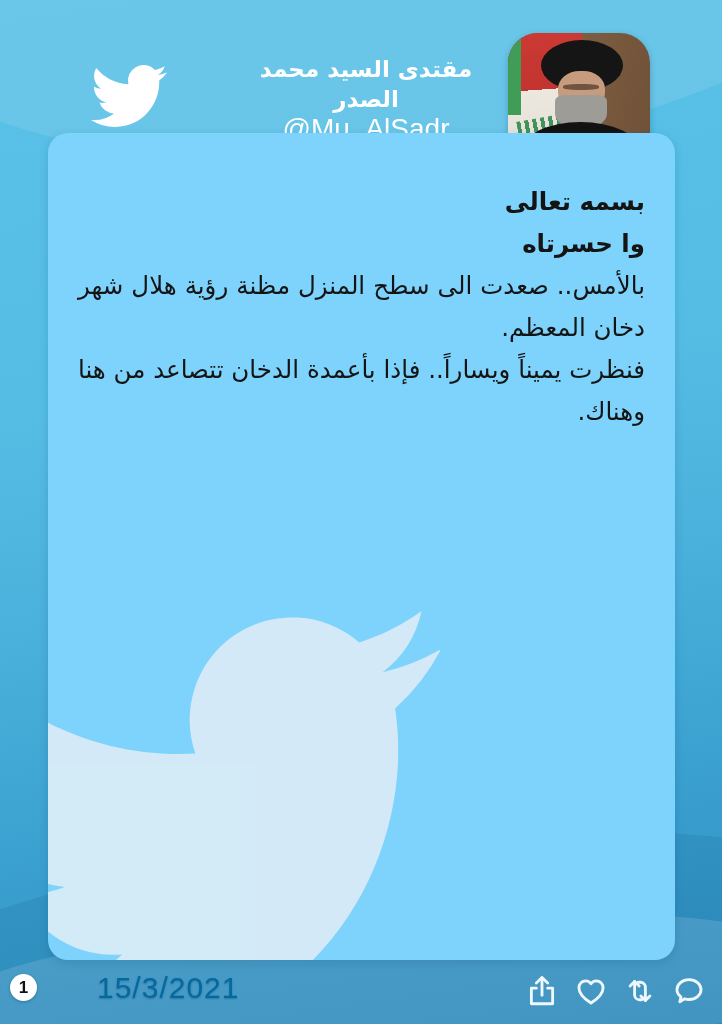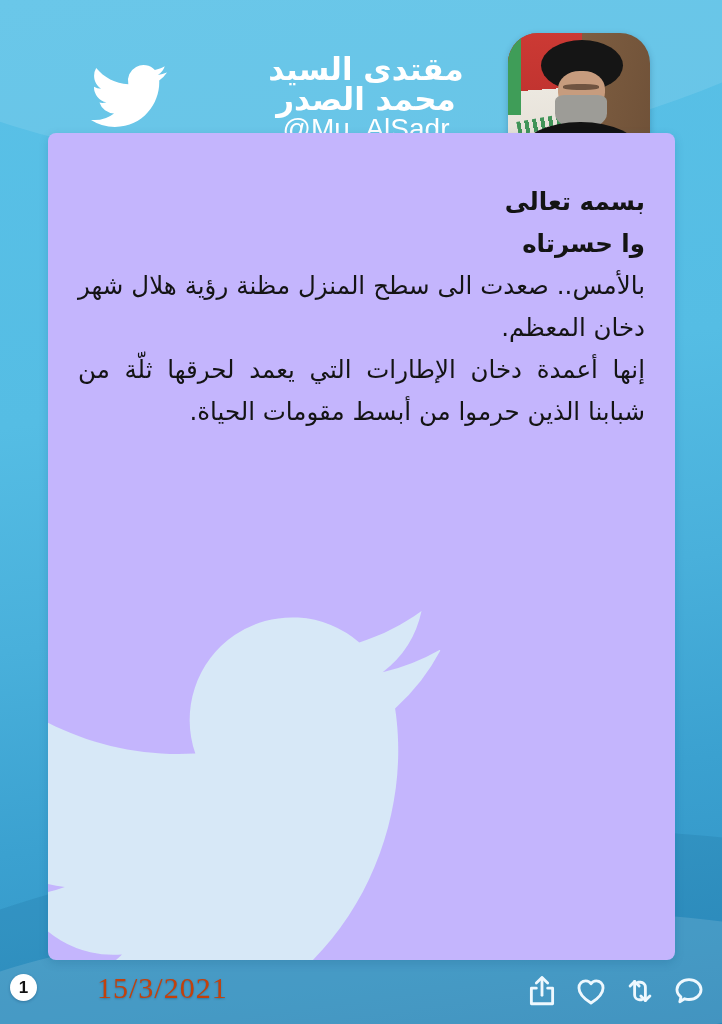--- a/index.html
+++ b/index.html
@@ -21,21 +21,21 @@
     position:absolute;left:-60px;bottom:-40px;width:900px;height:150px;
     border-radius:50%;background:rgba(255,255,255,0.12);transform:rotate(-3deg);
   }
 
   
   .logo{position:absolute;left:86px;top:58px;width:86px;height:76px;}
   .logo svg{width:100%;height:100%;fill:#ffffff;}
   .user-block{
     position:absolute;right:224px;top:54px;width:264px;text-align:center;color:#ffffff;
   }
-  .display-name{font-size:31px;font-weight:bold;line-height:30px;direction:rtl;}
+  .display-name{font-size:23px;font-weight:bold;line-height:30px;direction:rtl;}
   .handle{font-size:28px;line-height:30px;font-family:"Liberation Sans",sans-serif;}
 
   
   .avatar{
     position:absolute;left:508px;top:33px;width:142px;height:142px;border-radius:30px;
     overflow:hidden;background:linear-gradient(100deg,#8a6848 0%,#6f5138 100%);
     box-shadow:0 2px 6px rgba(0,40,80,0.25);
   }
   .flag{position:absolute;left:0;top:0;width:52%;height:100%;
     background:linear-gradient(176deg,#cc3a34 0%,#c23430 40%,#ece8e0 40%,#e6e1d8 74%,#1e1b1b 74%);}
@@ -44,22 +44,22 @@
     background:repeating-linear-gradient(90deg,#2e8b4a 0 4px,transparent 4px 8px);
     transform:rotate(-10deg);opacity:.9;}
   .turban{position:absolute;left:23%;top:5%;width:58%;height:36%;background:#151515;border-radius:50%;}
   .face{position:absolute;left:35%;top:27%;width:33%;height:27%;background:#c79c7e;border-radius:46%;}
   .brow{position:absolute;left:39%;top:36%;width:25%;height:4%;background:rgba(40,25,15,.55);border-radius:40%;}
   .beard{position:absolute;left:33%;top:44%;width:37%;height:24%;background:#9d9c97;border-radius:18% 18% 50% 50%;}
   .robe{position:absolute;left:10%;top:63%;width:82%;height:40%;background:#121212;border-radius:50% 50% 0 0;}
 
   
   .card{
-    position:absolute;left:48px;top:133px;width:627px;height:827px;border-radius:8px;
-    background:#c4b5fd;overflow:hidden;box-shadow:0 3px 10px rgba(10,70,110,0.18);
+    position:absolute;left:48px;top:133px;width:627px;height:827px;border-radius:20px;
+    background:#7dd3fc;overflow:hidden;box-shadow:0 3px 10px rgba(10,70,110,0.18);
   }
   .watermark{
     position:absolute;left:-90px;bottom:-120px;width:500px;height:500px;
     transform:rotate(-6deg);fill:#d9ebf7;opacity:.95;
   }
   .tweet-text{
     position:relative;z-index:2;direction:rtl;text-align:justify;
     padding:48px 30px 28px 30px;color:#141414;
     font-size:24.5px;line-height:42px;
   }
@@ -69,22 +69,22 @@
   .scribble{position:absolute;right:-4px;bottom:-15px;width:calc(100% + 10px);height:18px;z-index:3;}
 
   
   .page-badge{
     position:absolute;left:10px;top:974px;width:27px;height:27px;border-radius:50%;
     background:#ffffff;color:#111;font-size:17px;font-weight:bold;
     display:flex;align-items:center;justify-content:center;
     font-family:"Liberation Sans",sans-serif;box-shadow:0 1px 3px rgba(0,40,80,.3);
   }
   .date{
-    position:absolute;left:97px;top:971px;font-size:30px;color:#c2410c;
-    font-family:Liberation Serif, serif;letter-spacing:1px;
+    position:absolute;left:97px;top:971px;font-size:30px;color:#0369a1;
+    font-family:Liberation Sans, sans-serif;letter-spacing:1px;
     text-shadow:0 1px 2px rgba(10,60,100,.35);
   }
   .actions{position:absolute;right:16px;top:974px;display:flex;gap:15px;}
   .actions svg{width:34px;height:34px;fill:none;stroke:#eef8fe;stroke-width:2;
     stroke-linecap:round;stroke-linejoin:round;}
 </style>
 </head>
 <body>
 
 <div class="swoosh-top"></div>
@@ -115,21 +115,21 @@
 
 <div class="card">
   <svg class="watermark" viewBox="0 0 24 24">
     <path d="M23.953 4.57a10 10 0 01-2.825.775 4.958 4.958 0 002.163-2.723c-.951.555-2.005.959-3.127 1.184a4.92 4.92 0 00-8.384 4.482C7.69 8.095 4.067 6.13 1.64 3.162a4.822 4.822 0 00-.666 2.475c0 1.71.87 3.213 2.188 4.096a4.904 4.904 0 01-2.228-.616v.06a4.923 4.923 0 003.946 4.827 4.996 4.996 0 01-2.212.085 4.936 4.936 0 004.604 3.417 9.867 9.867 0 01-6.102 2.105c-.39 0-.779-.023-1.17-.067a13.995 13.995 0 007.557 2.209c9.053 0 13.998-7.496 13.998-13.985 0-.21 0-.42-.015-.63A9.935 9.935 0 0024 4.59z"></path>
   </svg>
 
   <div class="tweet-text">
     <p class="p-bold">بسمه تعالى</p>
     <p class="p-bold">وا حسرتاه</p>
     <p>بالأمس.. صعدت الى سطح المنزل مظنة رؤية هلال شهر دخان المعظم.</p>
-    <p>إنها أعمدة دخان الإطارات التي يعمد لحرقها ثلّة من شبابنا الذين حرموا من أبسط مقومات الحياة.</p>
+    <p>فنظرت يميناً ويساراً.. فإذا بأعمدة الدخان تتصاعد من هنا وهناك.</p>
   </div>
 </div>
 
 <div class="page-badge">1</div>
 <div class="date">15/3/2021</div>
 
 <div class="actions">
   <svg viewBox="0 0 24 24">
     <path d="M8 10 L4.5 10 L4.5 21 L19.5 21 L19.5 10 L16 10"></path>
     <path d="M12 15 V2.8"></path>

